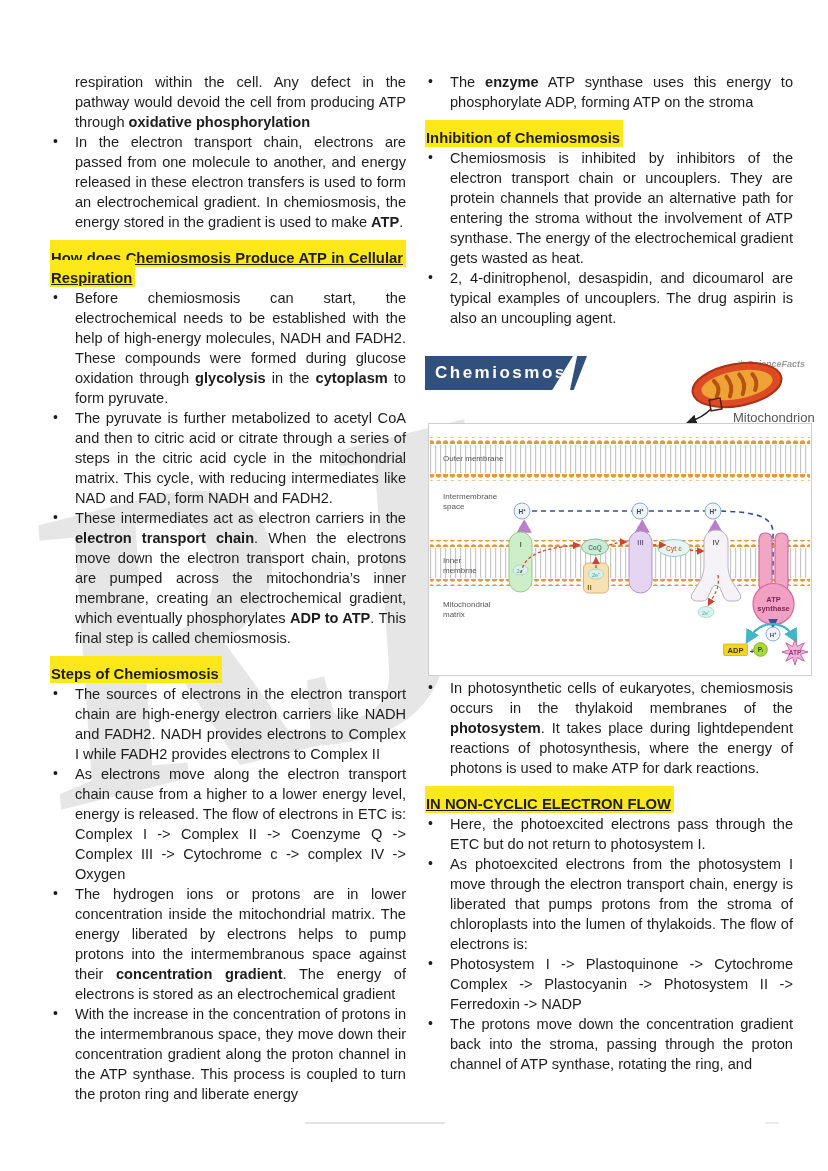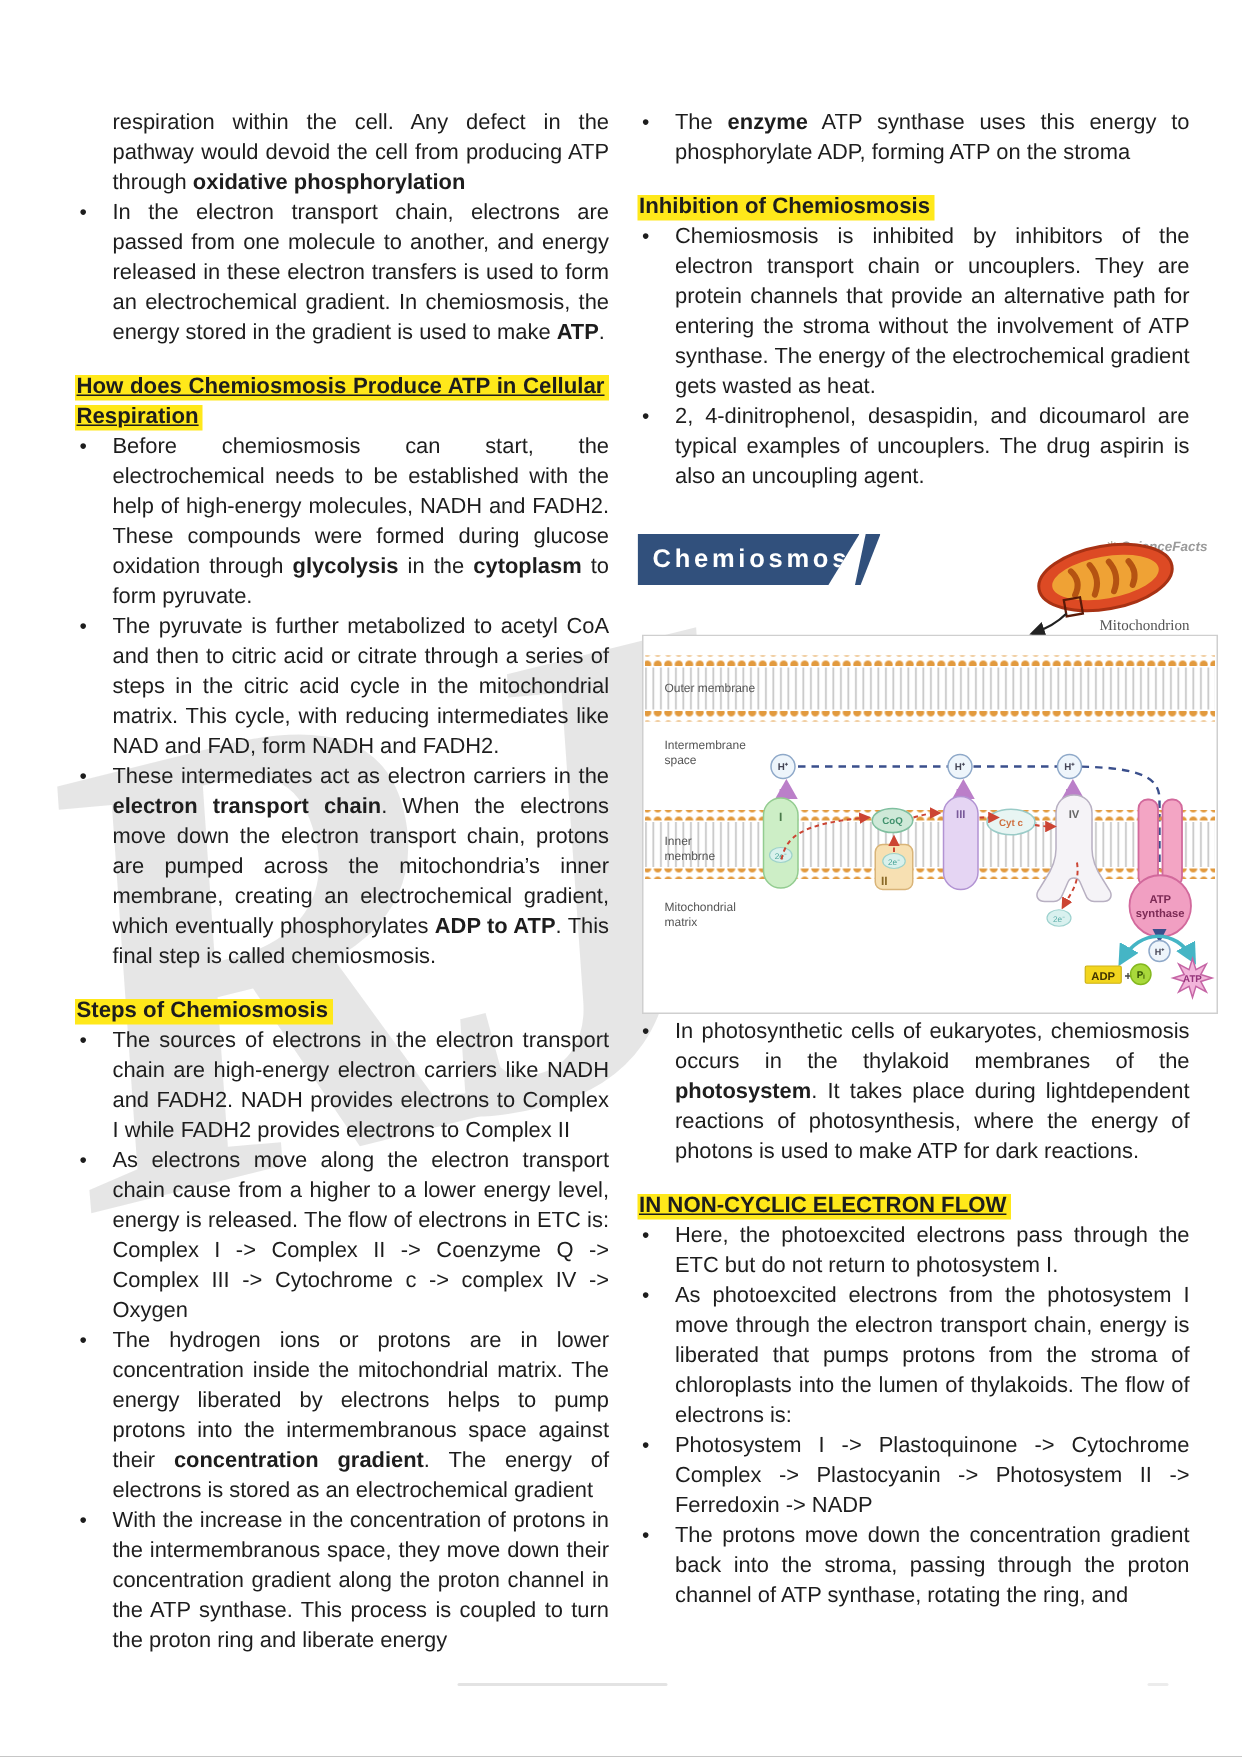--- a/index.html
+++ b/index.html
@@ -14,40 +14,40 @@
     font-size:430px; line-height:1; letter-spacing:-28px;
     color:#d8d8d8; opacity:.62; transform:rotate(-14deg);
     user-select:none; pointer-events:none;
   }
   .col { position:absolute; top:52px; z-index:1; font-size:14.6px; line-height:20px; text-align:justify;margin-top:20px; }
   .col-left  { left:50px;  width:356px; }
   .col-right { left:425px; width:368px; }
   .para, .bullet { position:relative; padding-left:25px; }
   .bullet .marker { position:absolute; left:3px; top:-1px; font-size:14px; }
   .heading { margin:16px 0 0 0; font-weight:bold; font-size:14.8px; }
-  .heading .hl { background:#ffe81a; padding:0 3px 1px 1px; box-decoration-break:clone; -webkit-box-decoration-break:clone; }
+  .heading .hl { background:#ffe81a; padding:10px 3px 1px 1px; box-decoration-break:clone; -webkit-box-decoration-break:clone; }
   .heading.u .hl { text-decoration:underline; }
   span.bu { font-weight:bold; }
   span.b  { font-weight:bold; }
 
   
   .figure { position:relative; height:324px; margin-top:26px; z-index:1; width:390px; }
   .banner {
     position:absolute; left:0; top:2px; width:148px; height:34px;
     background:#31507c; clip-path:polygon(0 0,100% 0,86% 100%,0 100%);
     color:#fff; font-weight:bold; font-size:17px; letter-spacing:2.5px;
     line-height:33px; padding-left:10px; box-sizing:border-box;
   }
   .banner-tip {
     position:absolute; left:145px; top:2px; width:17px; height:34px;
     background:#31507c; clip-path:polygon(42% 0,100% 0,22% 100%,0 100%);
   }
   .sf-logo { position:absolute; right:10px; top:0; font-size:9px; color:#9a9a9a; font-weight:bold; font-style:italic; }
   .sf-logo .flower { color:#b8b0a0; font-style:normal; }
-  .mito-label { position:absolute; left:308px; top:54px; font-size:10px; color:#555;font-family:Liberation Serif, serif; }
+  .mito-label { position:absolute; left:308px; top:54px; font-size:13px; color:#555; }
   .mito-svg { position:absolute; left:244px; top:3px; }
   .membrane-svg { position:absolute; left:3px; top:69px; }
 
   .footer-line  { position:absolute; top:1122px; height:2px; background:#e3e3e3; border-radius:1px; z-index:1; }
   .fl-a { left:305px; width:140px; }
   .fl-b { left:765px; width:14px; background:#ececec; }
 </style>
 </head>
 <body>
 

